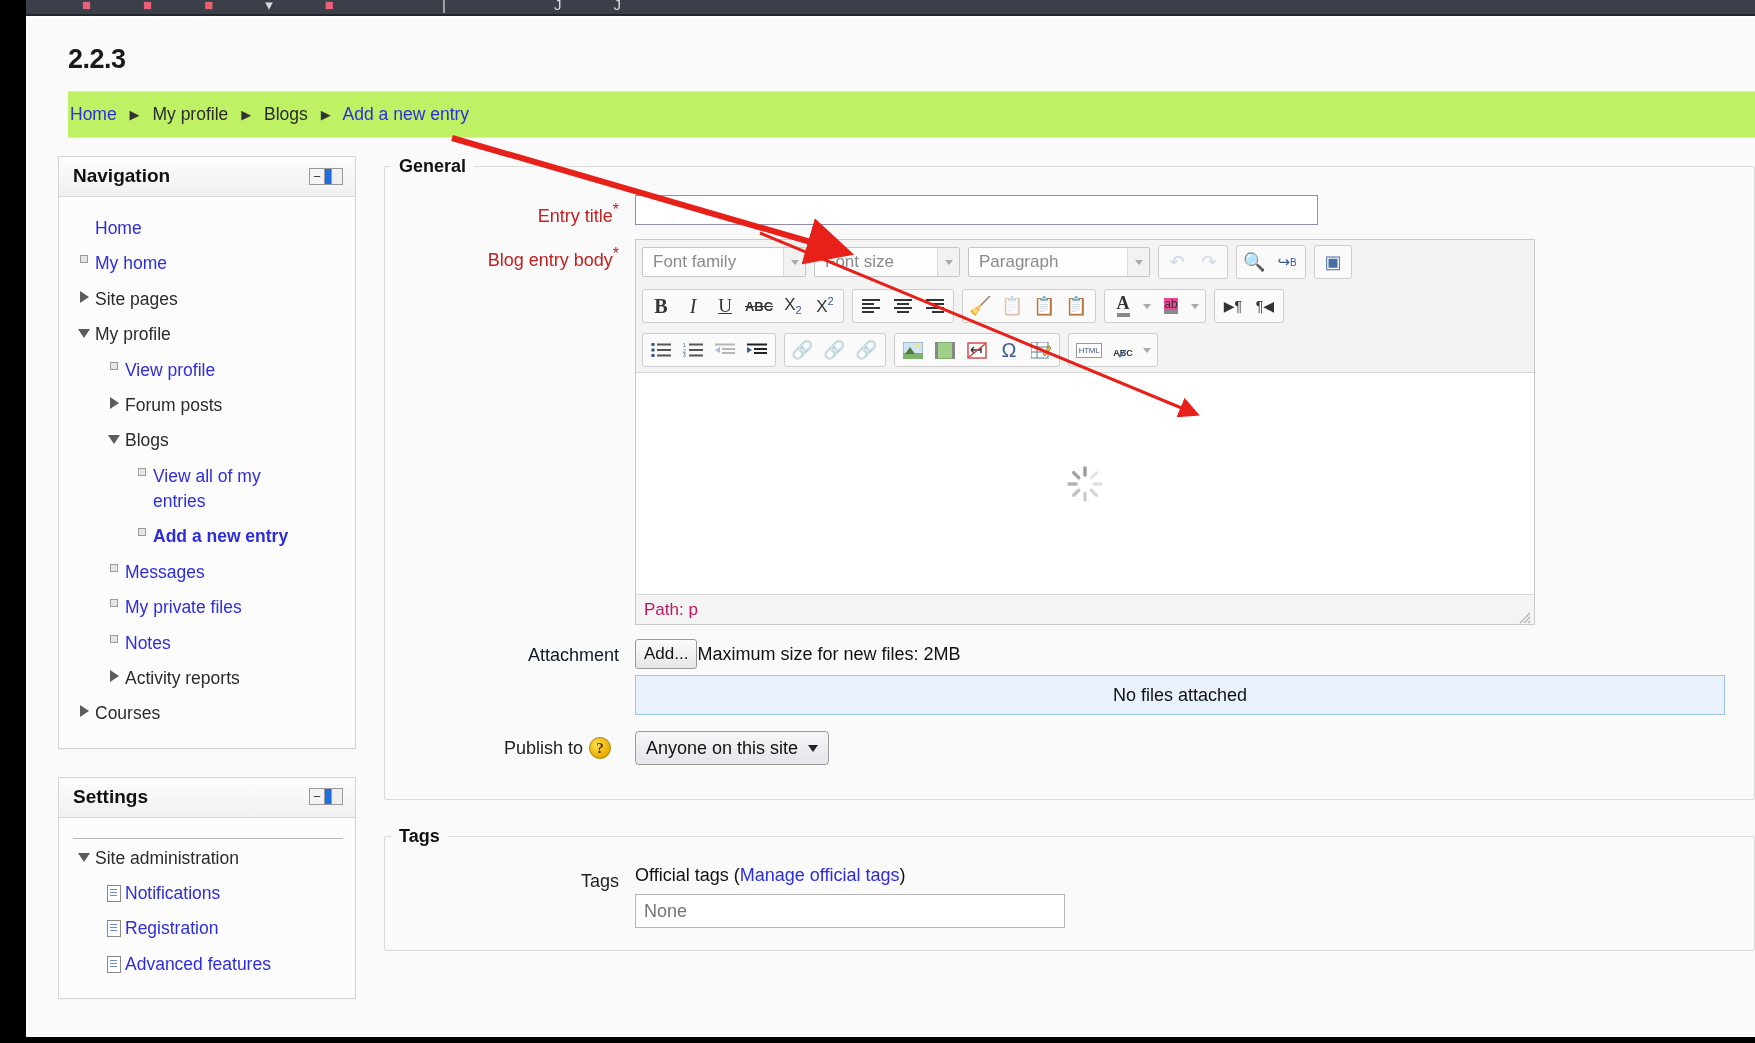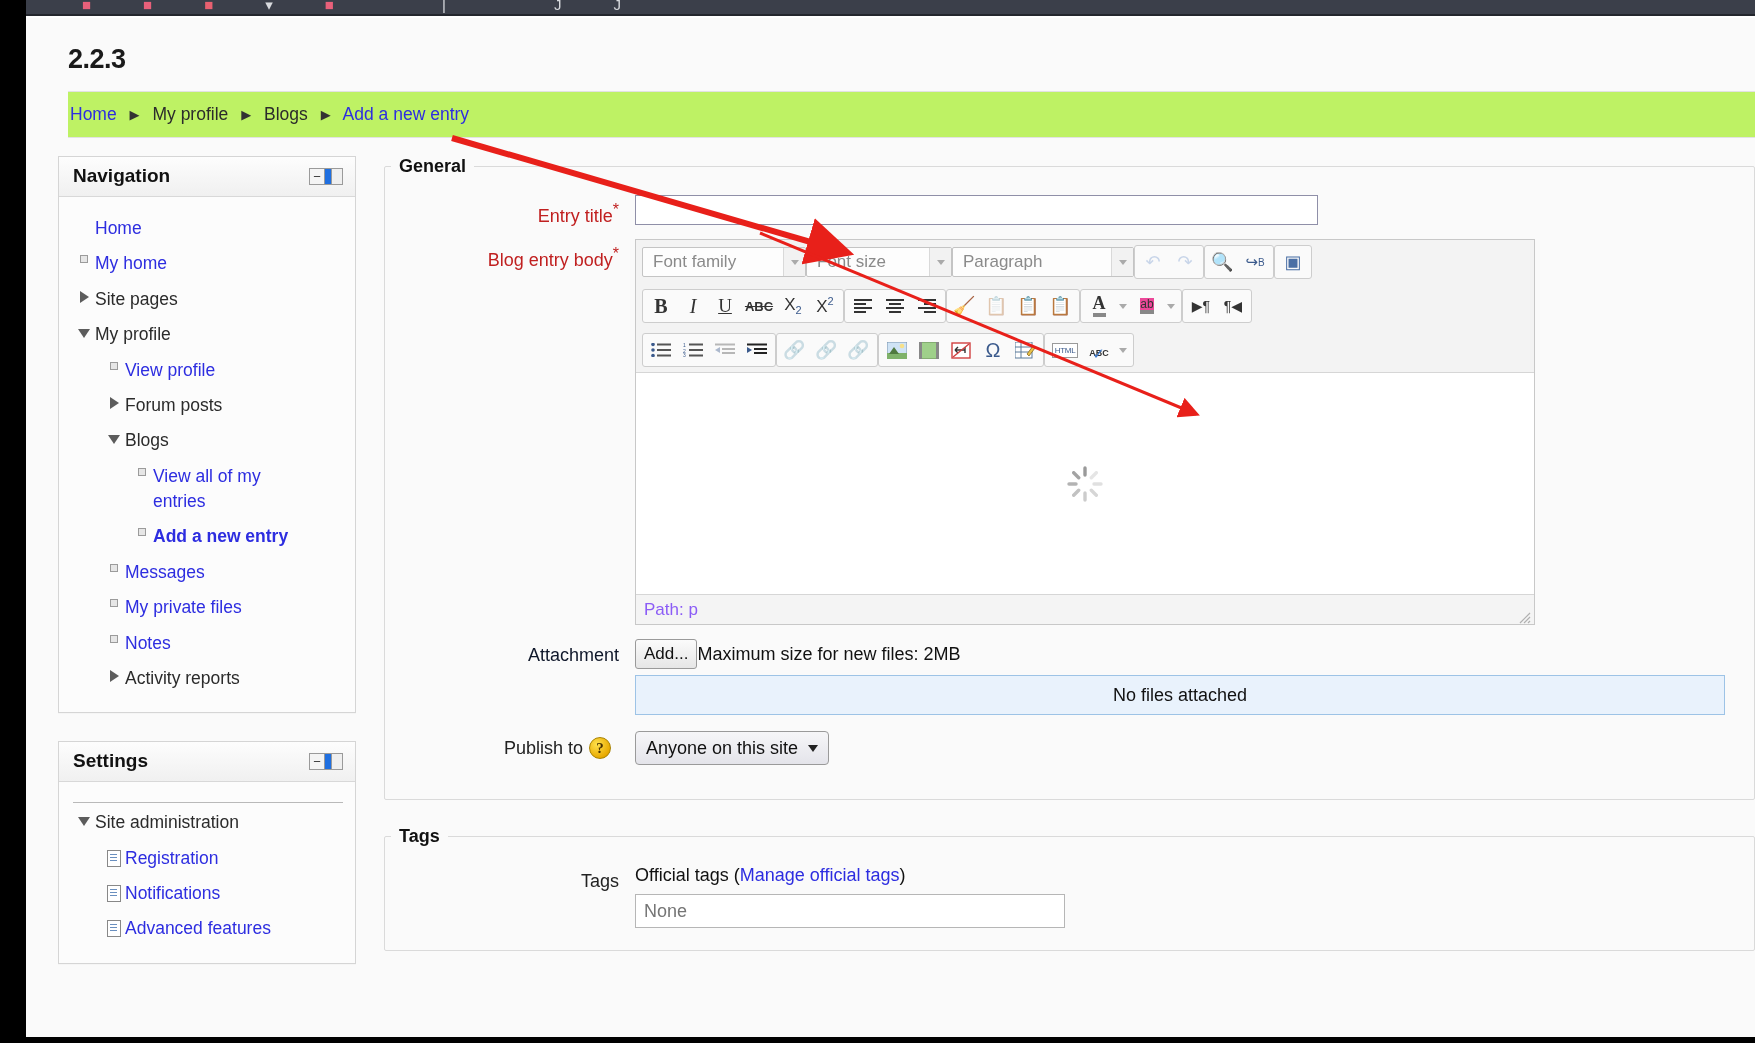--- a/index.html
+++ b/index.html
@@ -156,21 +156,21 @@
   .text-input {
     width: 683px; height: 30px; border: 1px solid #8f8fa8;
     background: #fff; padding: 2px 6px; font-size: 17px;
     font-family: "Liberation Sans", sans-serif; color: #111;
   }
   
   .editor {
     width: 900px; border: 1px solid #c8c8c8; background: #f6f6f6;
   }
   .tb-row {
-    display: flex; align-items: center; 
+    display: flex; align-items: center; gap: 8px;
     padding: 5px 6px; background: #f3f3f3;
   }
   .tb-group {
     display: flex; align-items: center; gap: 2px;
     border: 1px solid #cdcdcd; background: #fafafa;
     border-radius: 3px; padding: 2px 3px;
   }
   .sel-box {
     display: flex; align-items: center;
     border: 1px solid #c4c4c4; background: #fdfdfd; border-radius: 2px;
@@ -206,21 +206,21 @@
     height: 222px; background: #fff; border-top: 1px solid #d6d6d6;
     position: relative;
   }
   .spinner {
     position: absolute; left: 50%; top: 50%; transform: translate(-50%,-50%);
     width: 40px; height: 40px;
   }
   .ed-status {
     height: 30px; background: #f4f4f4; border-top: 1px solid #d6d6d6;
     display: flex; align-items: center; padding: 0 8px;
-    font-size: 17px; color: #8b5cf6; position: relative;
+    font-size: 17px; color: #be185d; position: relative;
   }
   .resize-grip {
     position: absolute; right: 3px; bottom: 3px; width: 12px; height: 12px;
   }
   
   .btn {
     display: inline-flex; align-items: center; justify-content: center;
     border: 1px solid #9a9a9a; border-radius: 3px;
     background: linear-gradient(#fbfbfb,#e6e6e6);
     font-size: 17px; color: #111; padding: 3px 8px; height: 30px;
@@ -382,20 +382,26 @@
                   <span class="sq"></span>
                 </span>
               <a class="nav-link" href="#">Notes</a>
             </div>
             <div class="nav-item indent-2">
               <span class="bullet">
                   <span class="tri-right"></span>
                 </span>
               <span class="nav-text">Activity reports</span>
             </div>
+            <div class="nav-item indent-1">
+              <span class="bullet">
+                  <span class="tri-right"></span>
+                </span>
+              <span class="nav-text">Courses</span>
+            </div>
           </div>
         </div>
 
         <div class="block">
           <div class="block-header">
             <span class="block-title">Settings</span>
             <span class="block-ctrls">
               <span class="ctrl-box">−</span>
               <span class="ctrl-bar"></span>
               <span class="ctrl-bar2"></span>
@@ -406,27 +412,27 @@
             <div class="nav-item indent-1">
               <span class="bullet">
                   <span class="tri-down"></span>
                 </span>
               <span class="nav-text">Site administration</span>
             </div>
             <div class="nav-item indent-2">
               <span class="bullet">
                   <span class="doc-ico"></span>
                 </span>
+              <a class="nav-link" href="#">Notifications</a>
+            </div>
+            <div class="nav-item indent-2">
+              <span class="bullet">
+                  <span class="doc-ico"></span>
+                </span>
               <a class="nav-link" href="#">Registration</a>
-            </div>
-            <div class="nav-item indent-2">
-              <span class="bullet">
-                  <span class="doc-ico"></span>
-                </span>
-              <a class="nav-link" href="#">Notifications</a>
             </div>
             <div class="nav-item indent-2">
               <span class="bullet">
                   <span class="doc-ico"></span>
                 </span>
               <a class="nav-link" href="#">Advanced features</a>
             </div>
           </div>
         </div>
 

